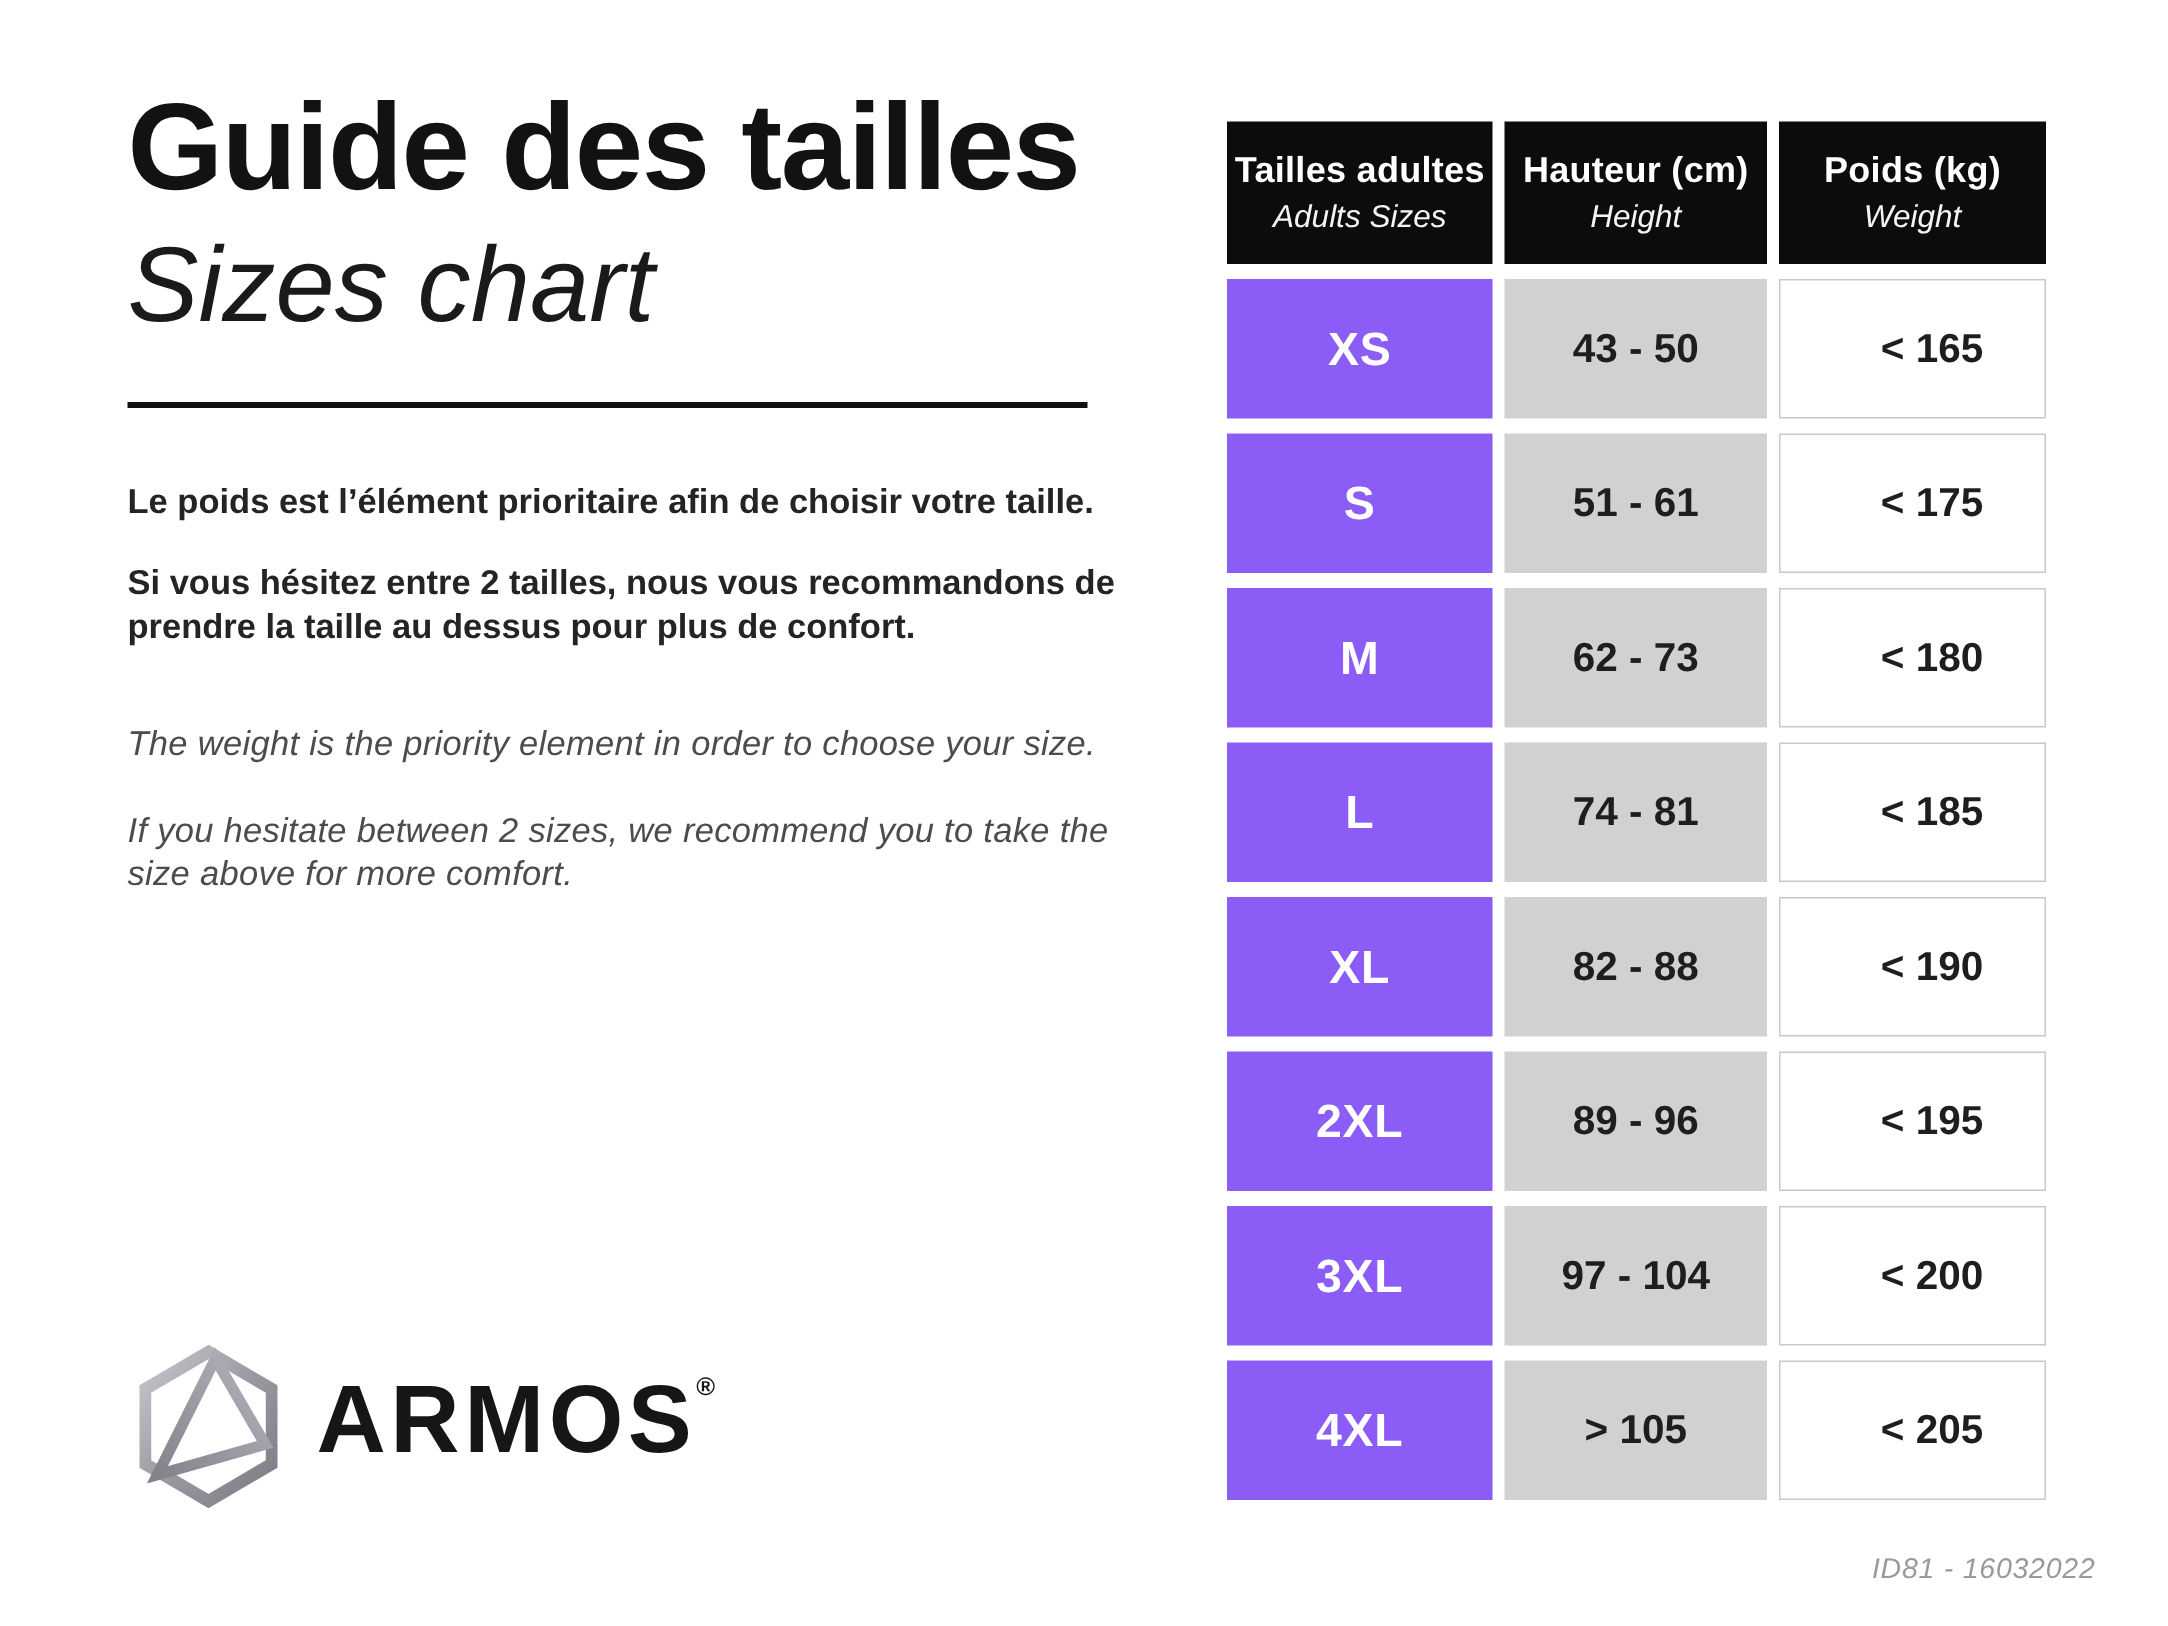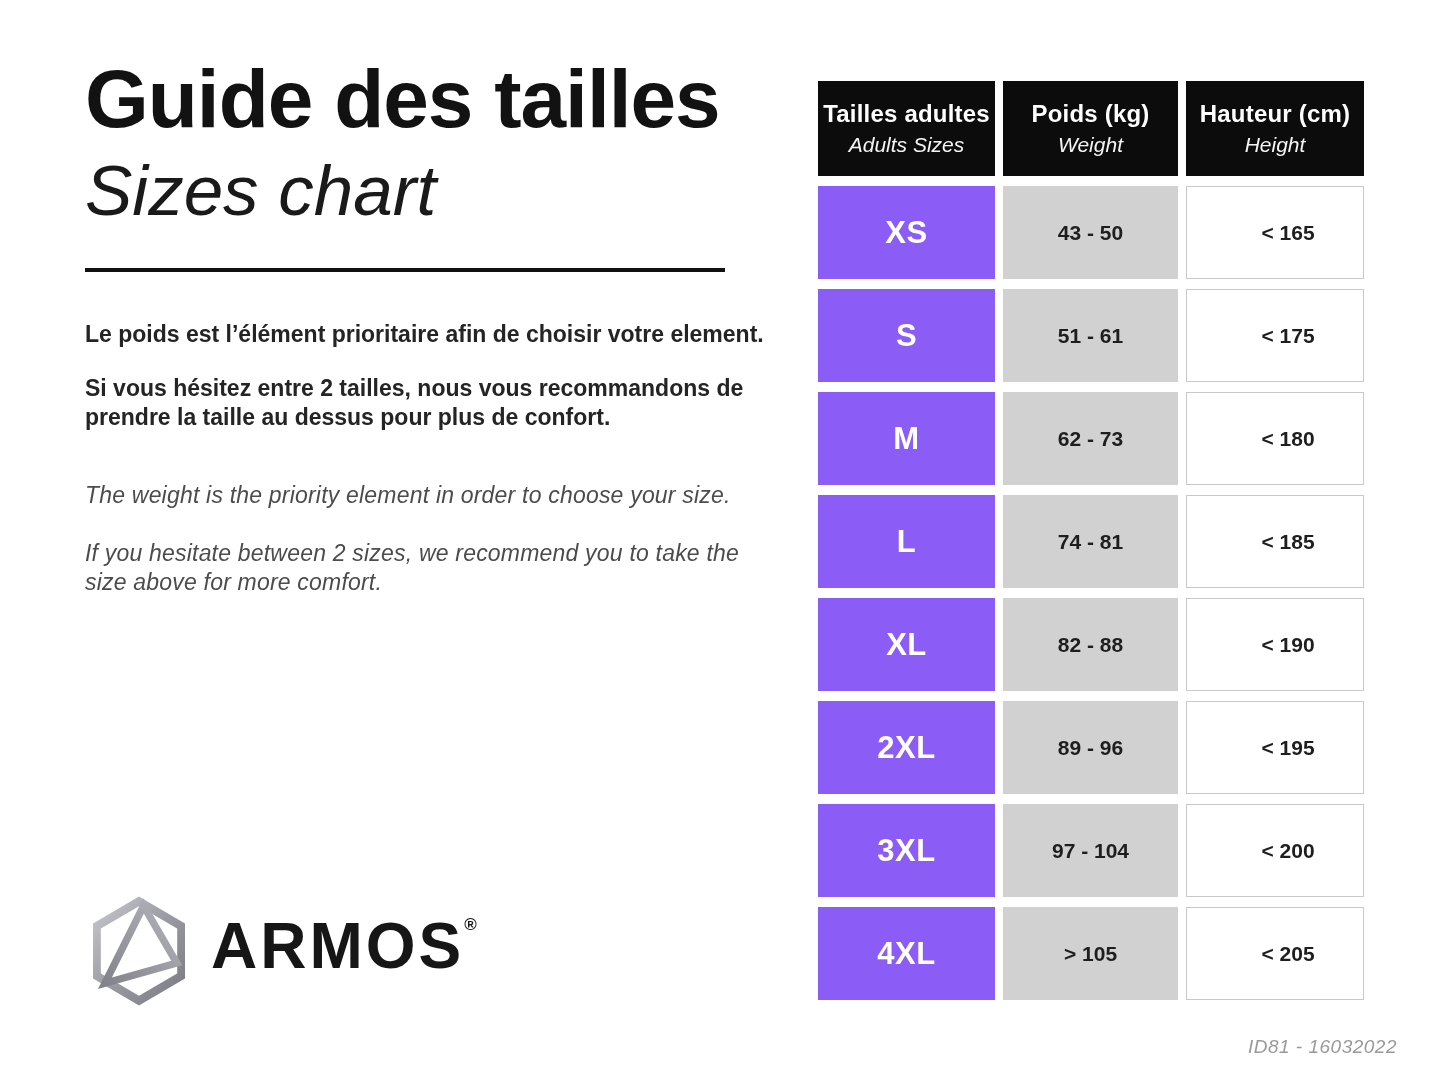--- a/index.html
+++ b/index.html
@@ -47,59 +47,59 @@
   }
   .hcell {
     height:95px; background:#0c0c0c; color:#ffffff;
     display:flex; flex-direction:column; align-items:center; justify-content:center;
     text-align:center; gap:5px;
   }
   .hcell .hfr { font-size:24px; font-weight:700; letter-spacing:0.2px; }
   .hcell .hen { font-size:21px; font-style:italic; font-weight:400; color:#f4f4f4; }
   .cell {
     height:93px; display:flex; align-items:center; justify-content:center;
-    font-size:21px; font-weight:700; color:#1e1e1e; box-sizing:border-box;
+    font-size:27px; font-weight:700; color:#1e1e1e; box-sizing:border-box;
   }
   .cell.size { background:#8b5cf6; color:#ffffff; font-size:31px; letter-spacing:0.5px; }
   .cell.weight { background:#d1d1d1; }
   .cell.height { background:#ffffff; border:1px solid #c9c9c9;padding-left:26px; }
 
   
   .footer-ref {
     position:absolute; right:48px; bottom:26px; font-size:19px;
     font-style:italic; color:#9a9a9a; letter-spacing:0.5px;
   }
 </style>
 </head>
 <body>
 
 <div class="page">
 
   <div class="intro">
     <h1 class="title-fr">Guide des tailles</h1>
     <h2 class="title-en">Sizes chart</h2>
     <div class="divider"></div>
-    <p class="p-fr">Le poids est l’élément prioritaire afin de choisir votre element.</p>
+    <p class="p-fr">Le poids est l’élément prioritaire afin de choisir votre taille.</p>
     <p class="p-fr">Si vous hésitez entre 2 tailles, nous vous recommandons de prendre la taille au dessus pour plus de confort.</p>
     <p class="p-en">The weight is the priority element in order to choose your size.</p>
     <p class="p-en">If you hesitate between 2 sizes, we recommend you to take the size above for more comfort.</p>
   </div>
 
   <div class="size-table" id="size-table">
       <div class="hcell">
         <div class="hfr">Tailles adultes</div>
         <div class="hen">Adults Sizes</div>
       </div>
       <div class="hcell">
+        <div class="hfr">Hauteur (cm)</div>
+        <div class="hen">Height</div>
+      </div>
+      <div class="hcell">
         <div class="hfr">Poids (kg)</div>
         <div class="hen">Weight</div>
-      </div>
-      <div class="hcell">
-        <div class="hfr">Hauteur (cm)</div>
-        <div class="hen">Height</div>
       </div>
       <div class="cell size">XS</div>
       <div class="cell weight">43 - 50</div>
       <div class="cell height">&lt; 165</div>
       <div class="cell size">S</div>
       <div class="cell weight">51 - 61</div>
       <div class="cell height">&lt; 175</div>
       <div class="cell size">M</div>
       <div class="cell weight">62 - 73</div>
       <div class="cell height">&lt; 180</div>

